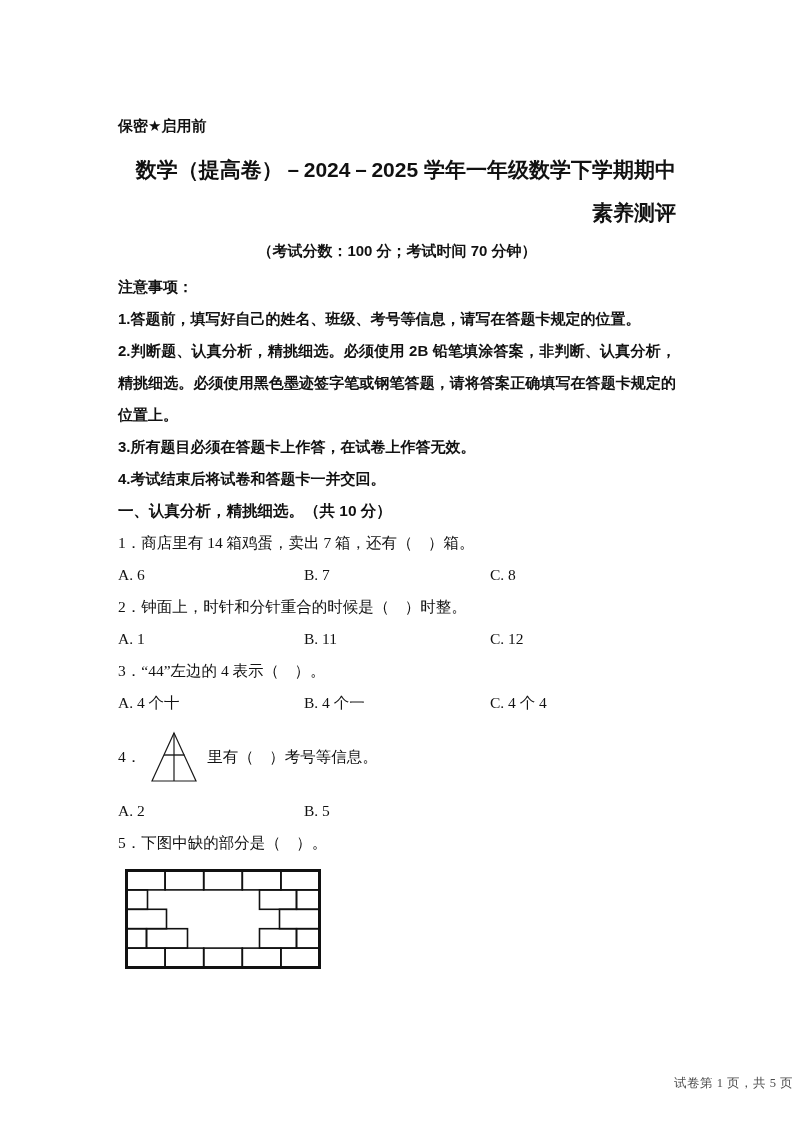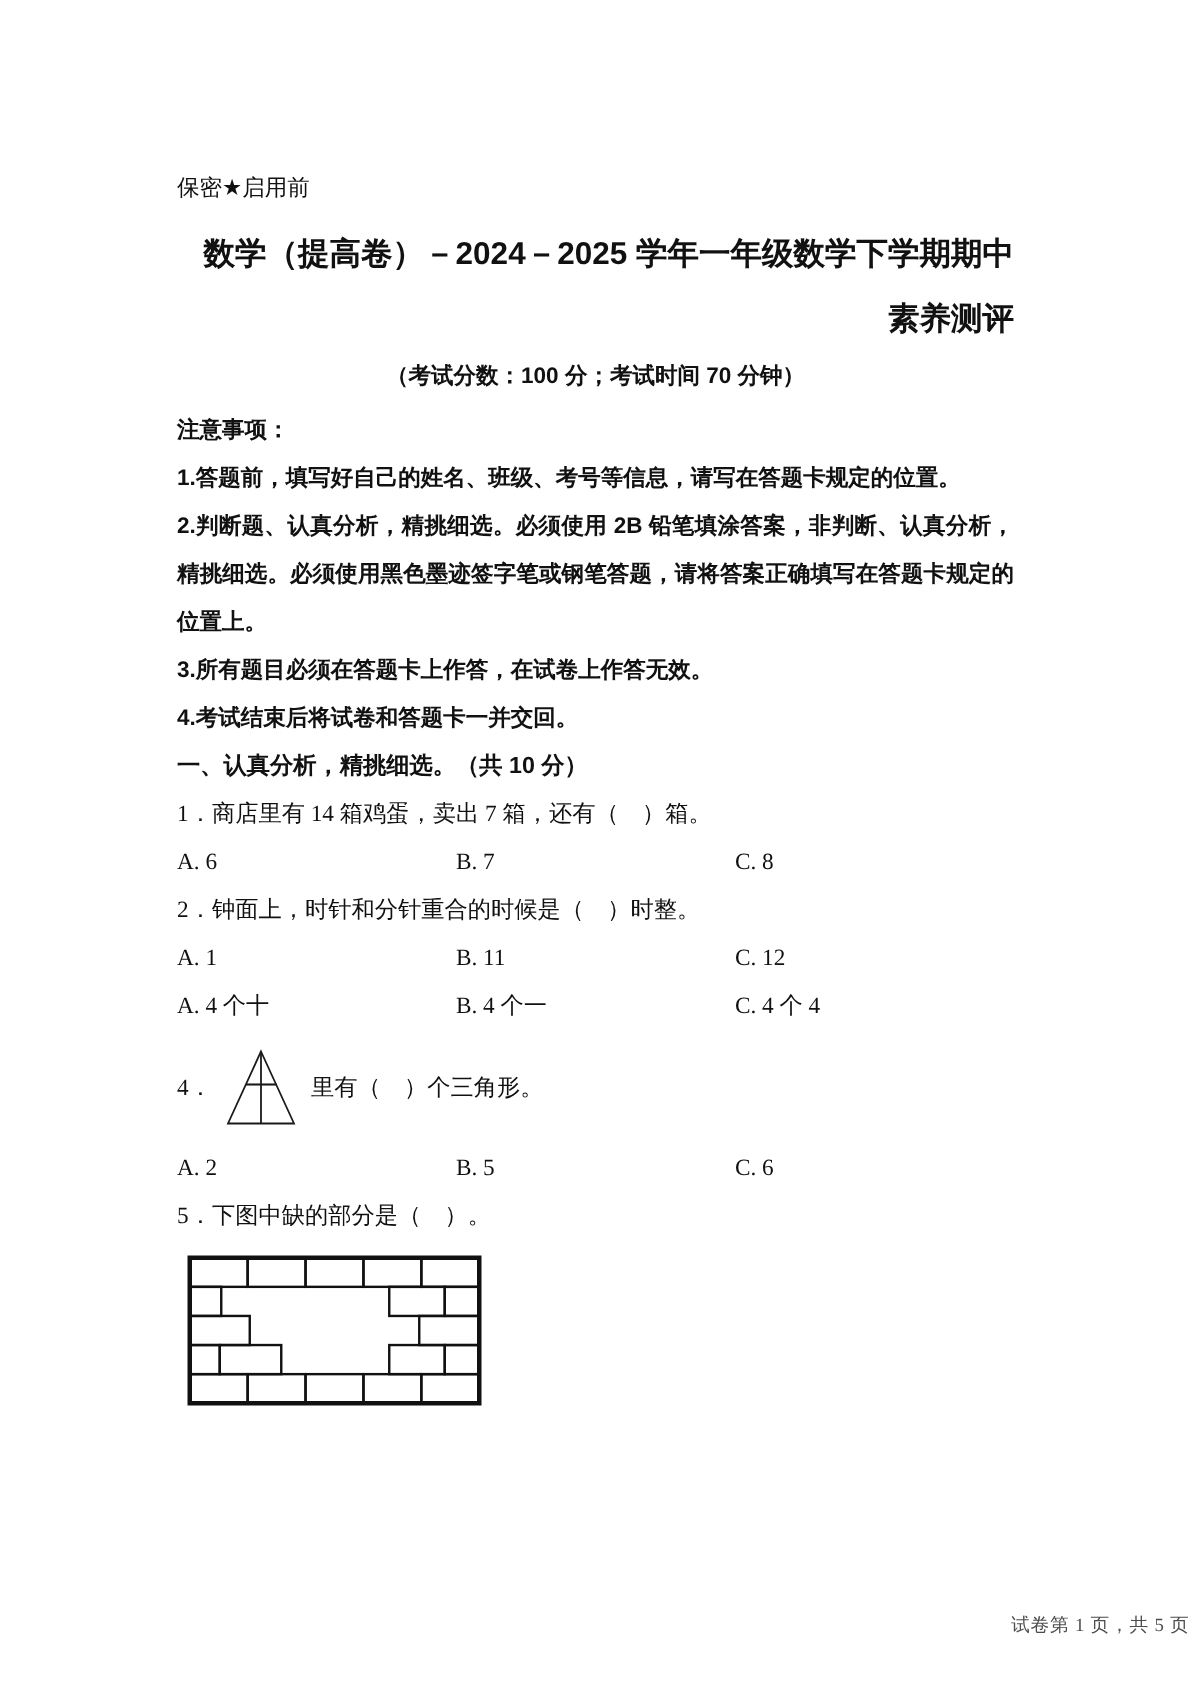--- a/index.html
+++ b/index.html
@@ -16,21 +16,21 @@
     font-family: "Liberation Serif", "DejaVu Serif", serif;
   }
   .sheet {
     position: absolute;
     left: 118px;
     top: 116px;
     width: 558px;
   }
   .secrecy {
     font-family: "Liberation Sans", "DejaVu Sans", sans-serif;
-    font-weight: normal;
+    font-weight: bold;
     font-size: 15px;
     line-height: 20px;
   }
   .title {
     font-family: "Liberation Sans", "DejaVu Sans", sans-serif;
     font-weight: bold;
     font-size: 21px;
     line-height: 43px;
     text-align: right;
     margin-top: 12px;
@@ -123,41 +123,41 @@
     <span class="opt">C. 8</span>
   </div>
 
   <div class="question">2．钟面上，时针和分针重合的时候是（　）时整。</div>
   <div class="options">
     <span class="opt">A. 1</span>
     <span class="opt">B. 11</span>
     <span class="opt">C. 12</span>
   </div>
 
+  <div class="question">3．“44”左边的 4 表示（　）。</div>
   <div class="options">
     <span class="opt">A. 4 个十</span>
     <span class="opt">B. 4 个一</span>
     <span class="opt">C. 4 个 4</span>
   </div>
 
   <div class="q-inline">
     <span>4．</span>
     <span class="figure-triangle">
       <svg width="48" height="54" viewBox="0 0 48 54" xmlns="http://www.w3.org/2000/svg">
         <polygon points="24,3 46,51 2,51" fill="none" stroke="#1a1a1a" stroke-width="1.2"></polygon>
         <line x1="24" y1="3" x2="24" y2="51" stroke="#1a1a1a" stroke-width="1.2"></line>
         <line x1="14" y1="25" x2="34.5" y2="25" stroke="#1a1a1a" stroke-width="1.4"></line>
       </svg>
     </span>
-    <span>里有（　）个三角形。</span>
+    <span>里有（　）考号等信息。</span>
   </div>
   <div class="options">
     <span class="opt">A. 2</span>
     <span class="opt">B. 5</span>
-    <span class="opt">C. 6</span>
   </div>
 
   <div class="question">5．下图中缺的部分是（　）。</div>
   <div class="figure-wall">
     <svg width="198" height="103" viewBox="-2.5 -2.5 198 103" xmlns="http://www.w3.org/2000/svg" fill="none" stroke="#111" stroke-width="1.6">
 
       <rect x="0" y="0" width="38.6" height="19.4"></rect>
       <rect x="38.6" y="0" width="38.6" height="19.4"></rect>
       <rect x="77.2" y="0" width="38.6" height="19.4"></rect>
       <rect x="115.8" y="0" width="38.6" height="19.4"></rect>

